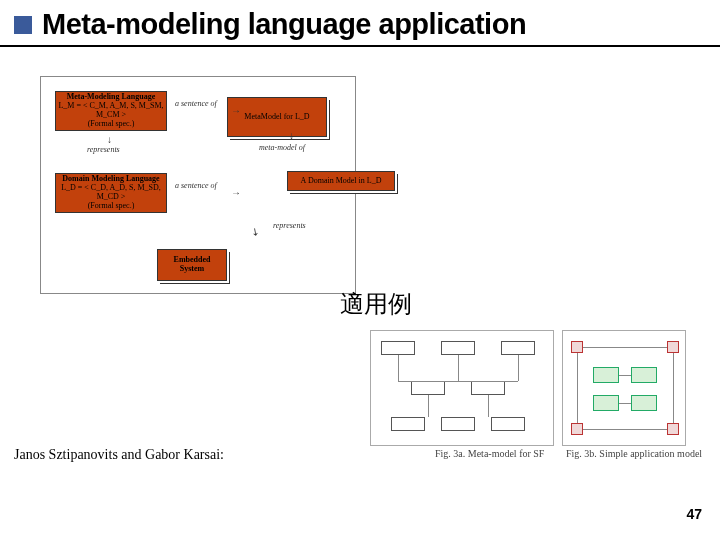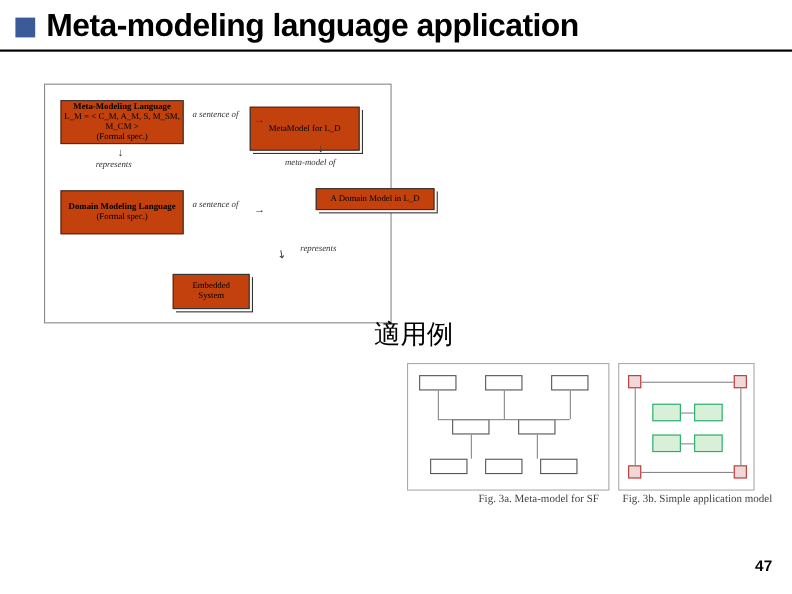--- a/index.html
+++ b/index.html
@@ -137,29 +137,30 @@
     <div>L_M = &lt; C_M, A_M, S, M_SM, M_CM &gt;</div>
     <div>(Formal spec.)</div>
   </div>
 
   <div class="d-box" style="left:186px; top:20px; width:100px; height:40px; box-shadow:2px 2px 0 #fff, 3px 3px 0 #333;">
     <div>MetaModel for L_D</div>
   </div>
 
   <div class="d-box" style="left:14px; top:96px; width:112px; height:40px;">
     <div style="font-weight:bold;">Domain Modeling Language</div>
+    <div>L_D = &lt; C_D, A_D, S, M_SD, M_CD &gt;</div>
     <div>(Formal spec.)</div>
   </div>
 
   <div class="d-box" style="left:198px; top:94px; width:108px; height:20px; box-shadow:2px 2px 0 #fff, 3px 3px 0 #333;margin-left:48px;">
     <div>A Domain Model in L_D</div>
   </div>
 
   <div class="d-box" style="left:116px; top:172px; width:70px; height:32px; box-shadow:2px 2px 0 #fff, 3px 3px 0 #333;">
-    <div style="white-space:pre-line;">Embedded
+    <div style="white-space:pre-line;font-weight:bold;">Embedded
 System</div>
   </div>
 
   <div class="d-label" style="left:134px; top:22px;">a sentence of</div>
   <div class="d-label" style="left:134px; top:104px;">a sentence of</div>
   <div class="d-label" style="left:46px; top:68px;">represents</div>
   <div class="d-label" style="left:218px; top:66px;">meta-model of</div>
   <div class="d-label" style="left:232px; top:144px;">represents</div>
 
   <div class="d-arrow" style="left:190px; top:28px;">→</div>
@@ -201,15 +202,16 @@
   <div class="mini-line" style="left:20px; top:16px; width:84px; height:1px;"></div>
   <div class="mini-line" style="left:20px; top:98px; width:84px; height:1px;"></div>
   <div class="mini-line" style="left:14px; top:22px; width:1px; height:70px;"></div>
   <div class="mini-line" style="left:110px; top:22px; width:1px; height:70px;"></div>
   <div class="mini-line" style="left:56px; top:44px; width:12px; height:1px;"></div>
   <div class="mini-line" style="left:56px; top:72px; width:12px; height:1px;"></div>
 </div>
 <div class="thumb-caption" style="left:566px;">Fig. 3b. Simple application model</div>
 
 <div class="citation">
+  <div>Janos Sztipanovits and Gabor Karsai:</div>
 </div>
 
 <div class="page-num">47</div>
 
 </body></html>

